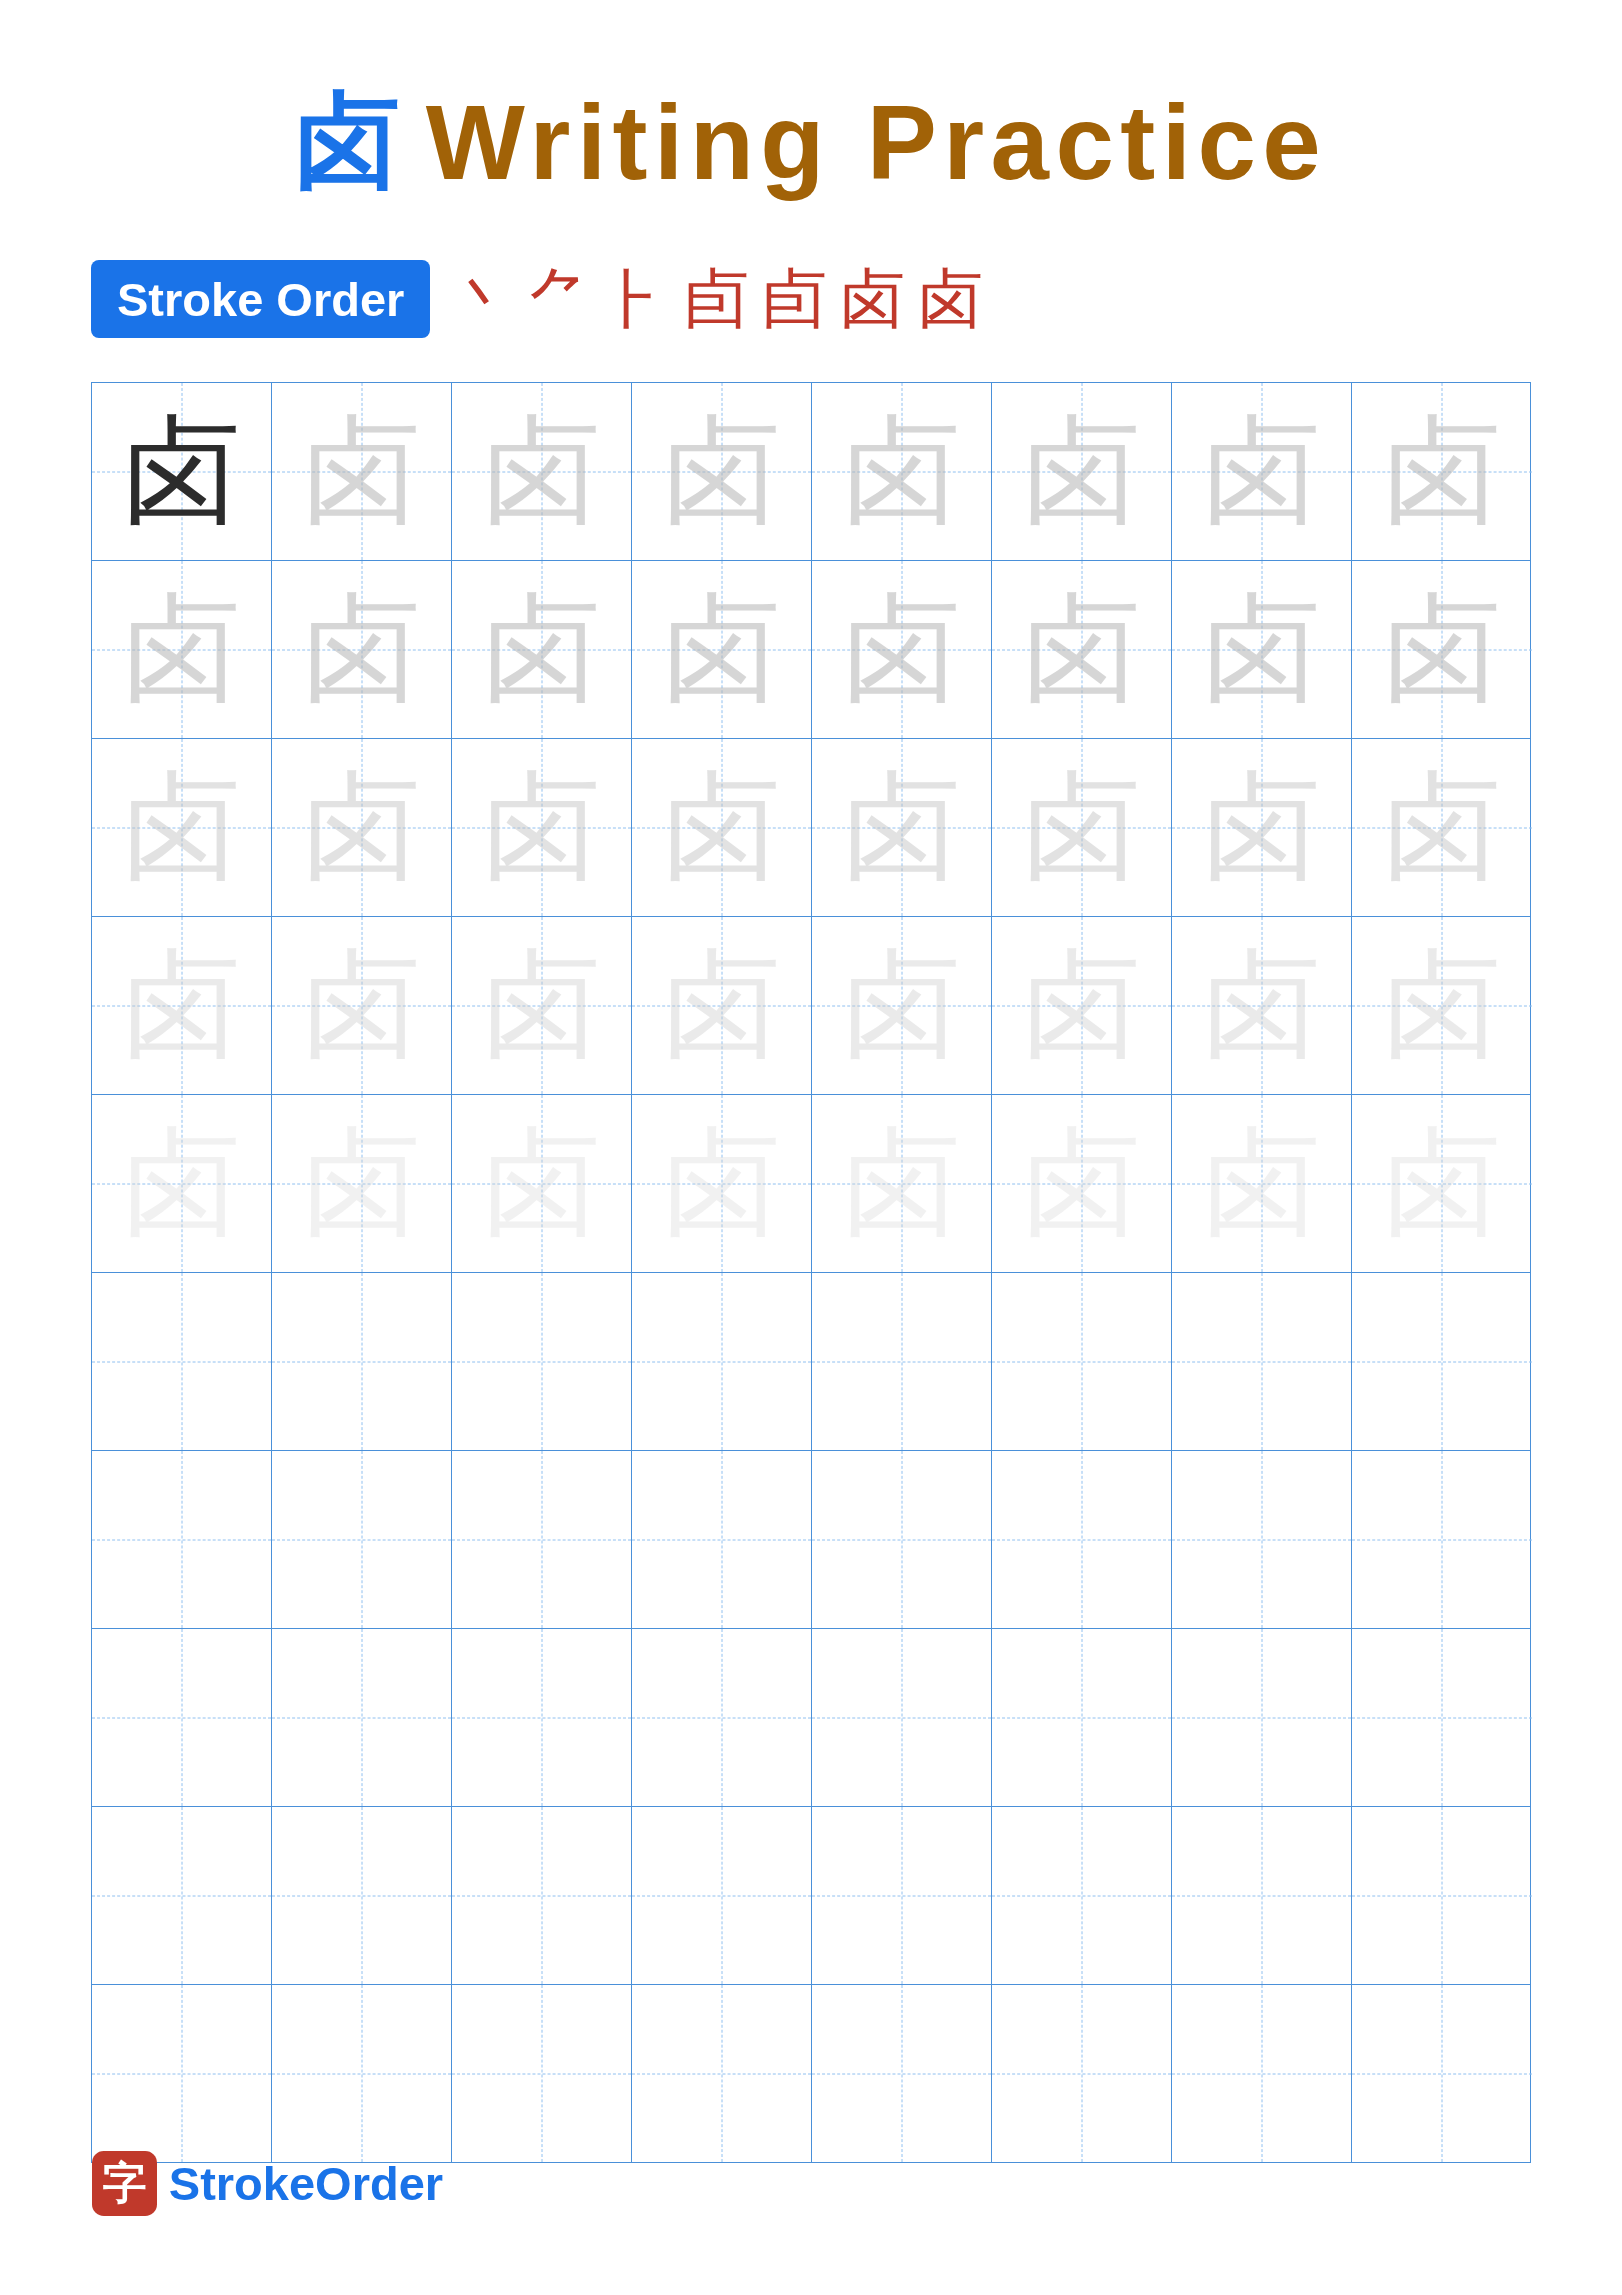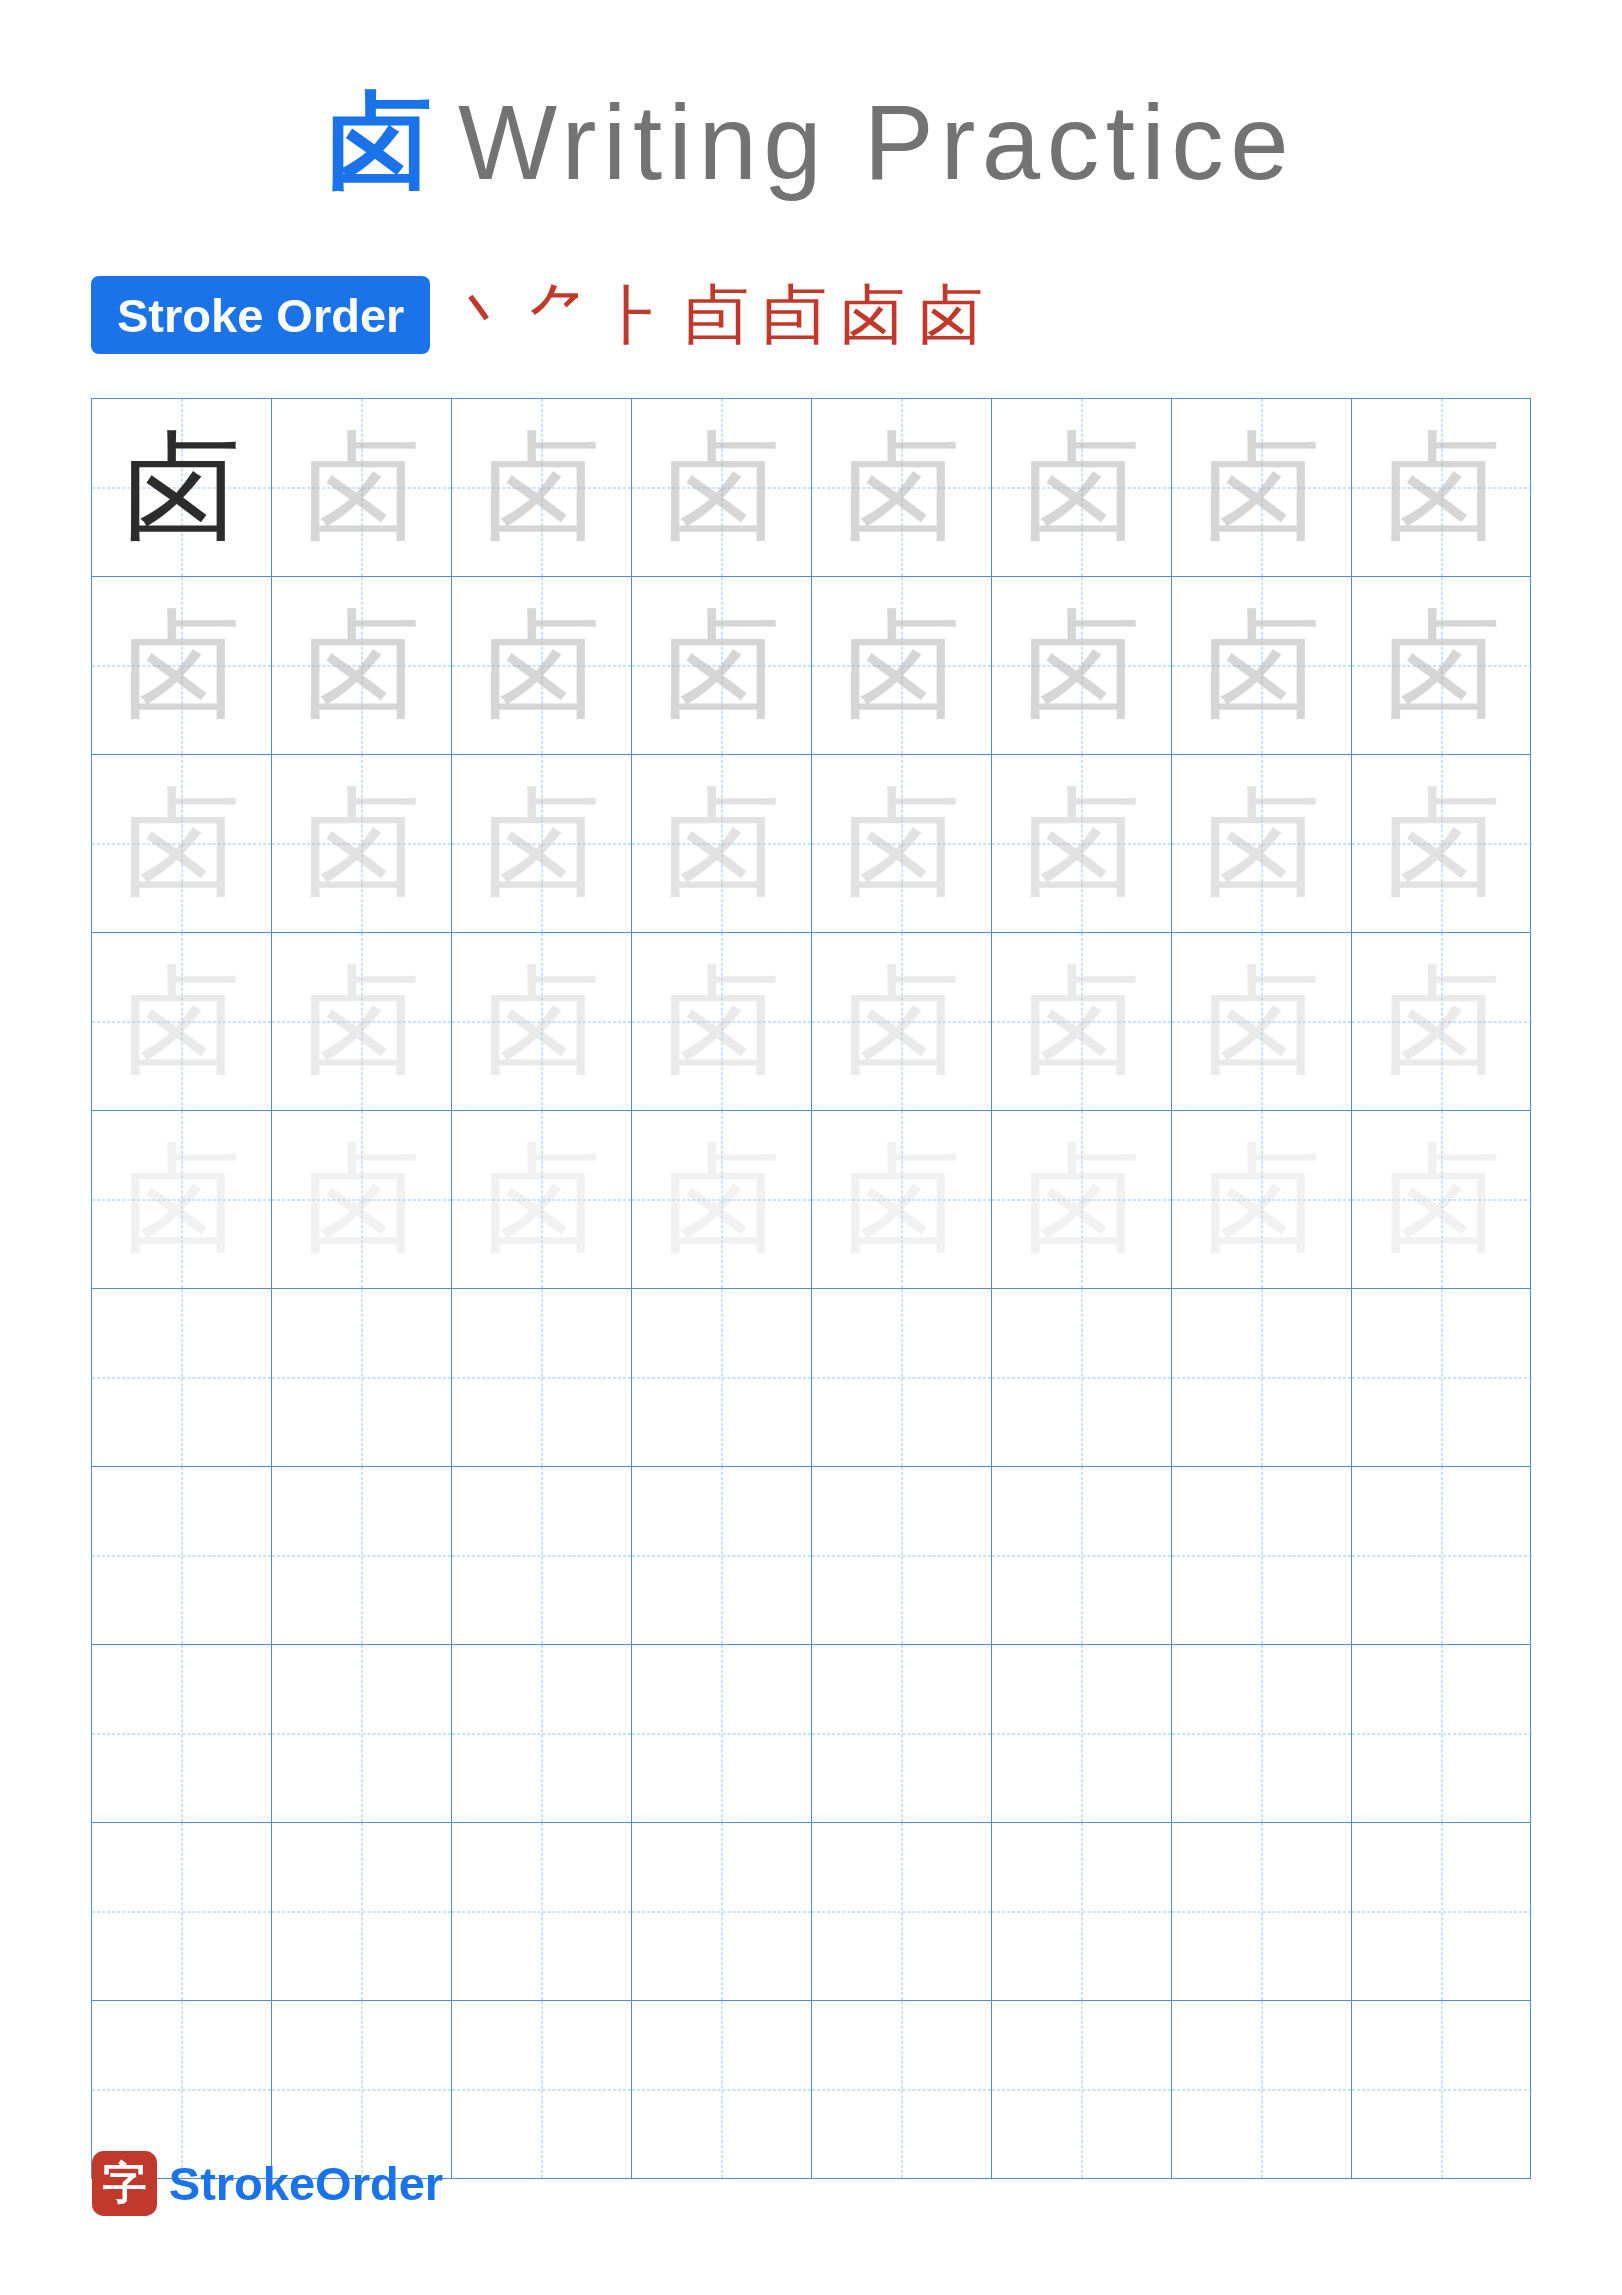--- a/index.html
+++ b/index.html
@@ -30,28 +30,28 @@
       color: #1a73e8;
       letter-spacing: 6.5px;
       display: flex;
       align-items: center;
       gap: 19.6px;
     }
     .title .char-blue {
       color: #1a73e8;
     }
     .title .title-text {
-      color: #737373;
+      color: #a16207;
       font-family: Arial, sans-serif;
-      font-weight: normal;
+      font-weight: bold;
     }
 
     
     .stroke-order-row {
-      margin-top: 58px;
+      margin-top: 42px;
       display: flex;
       align-items: center;
       width: 1440px;
       gap: 19.6px;
     }
     .stroke-order-badge {
       background: #1a73e8;
       color: #fff;
       font-family: Arial, sans-serif;
       font-size: 47px;

